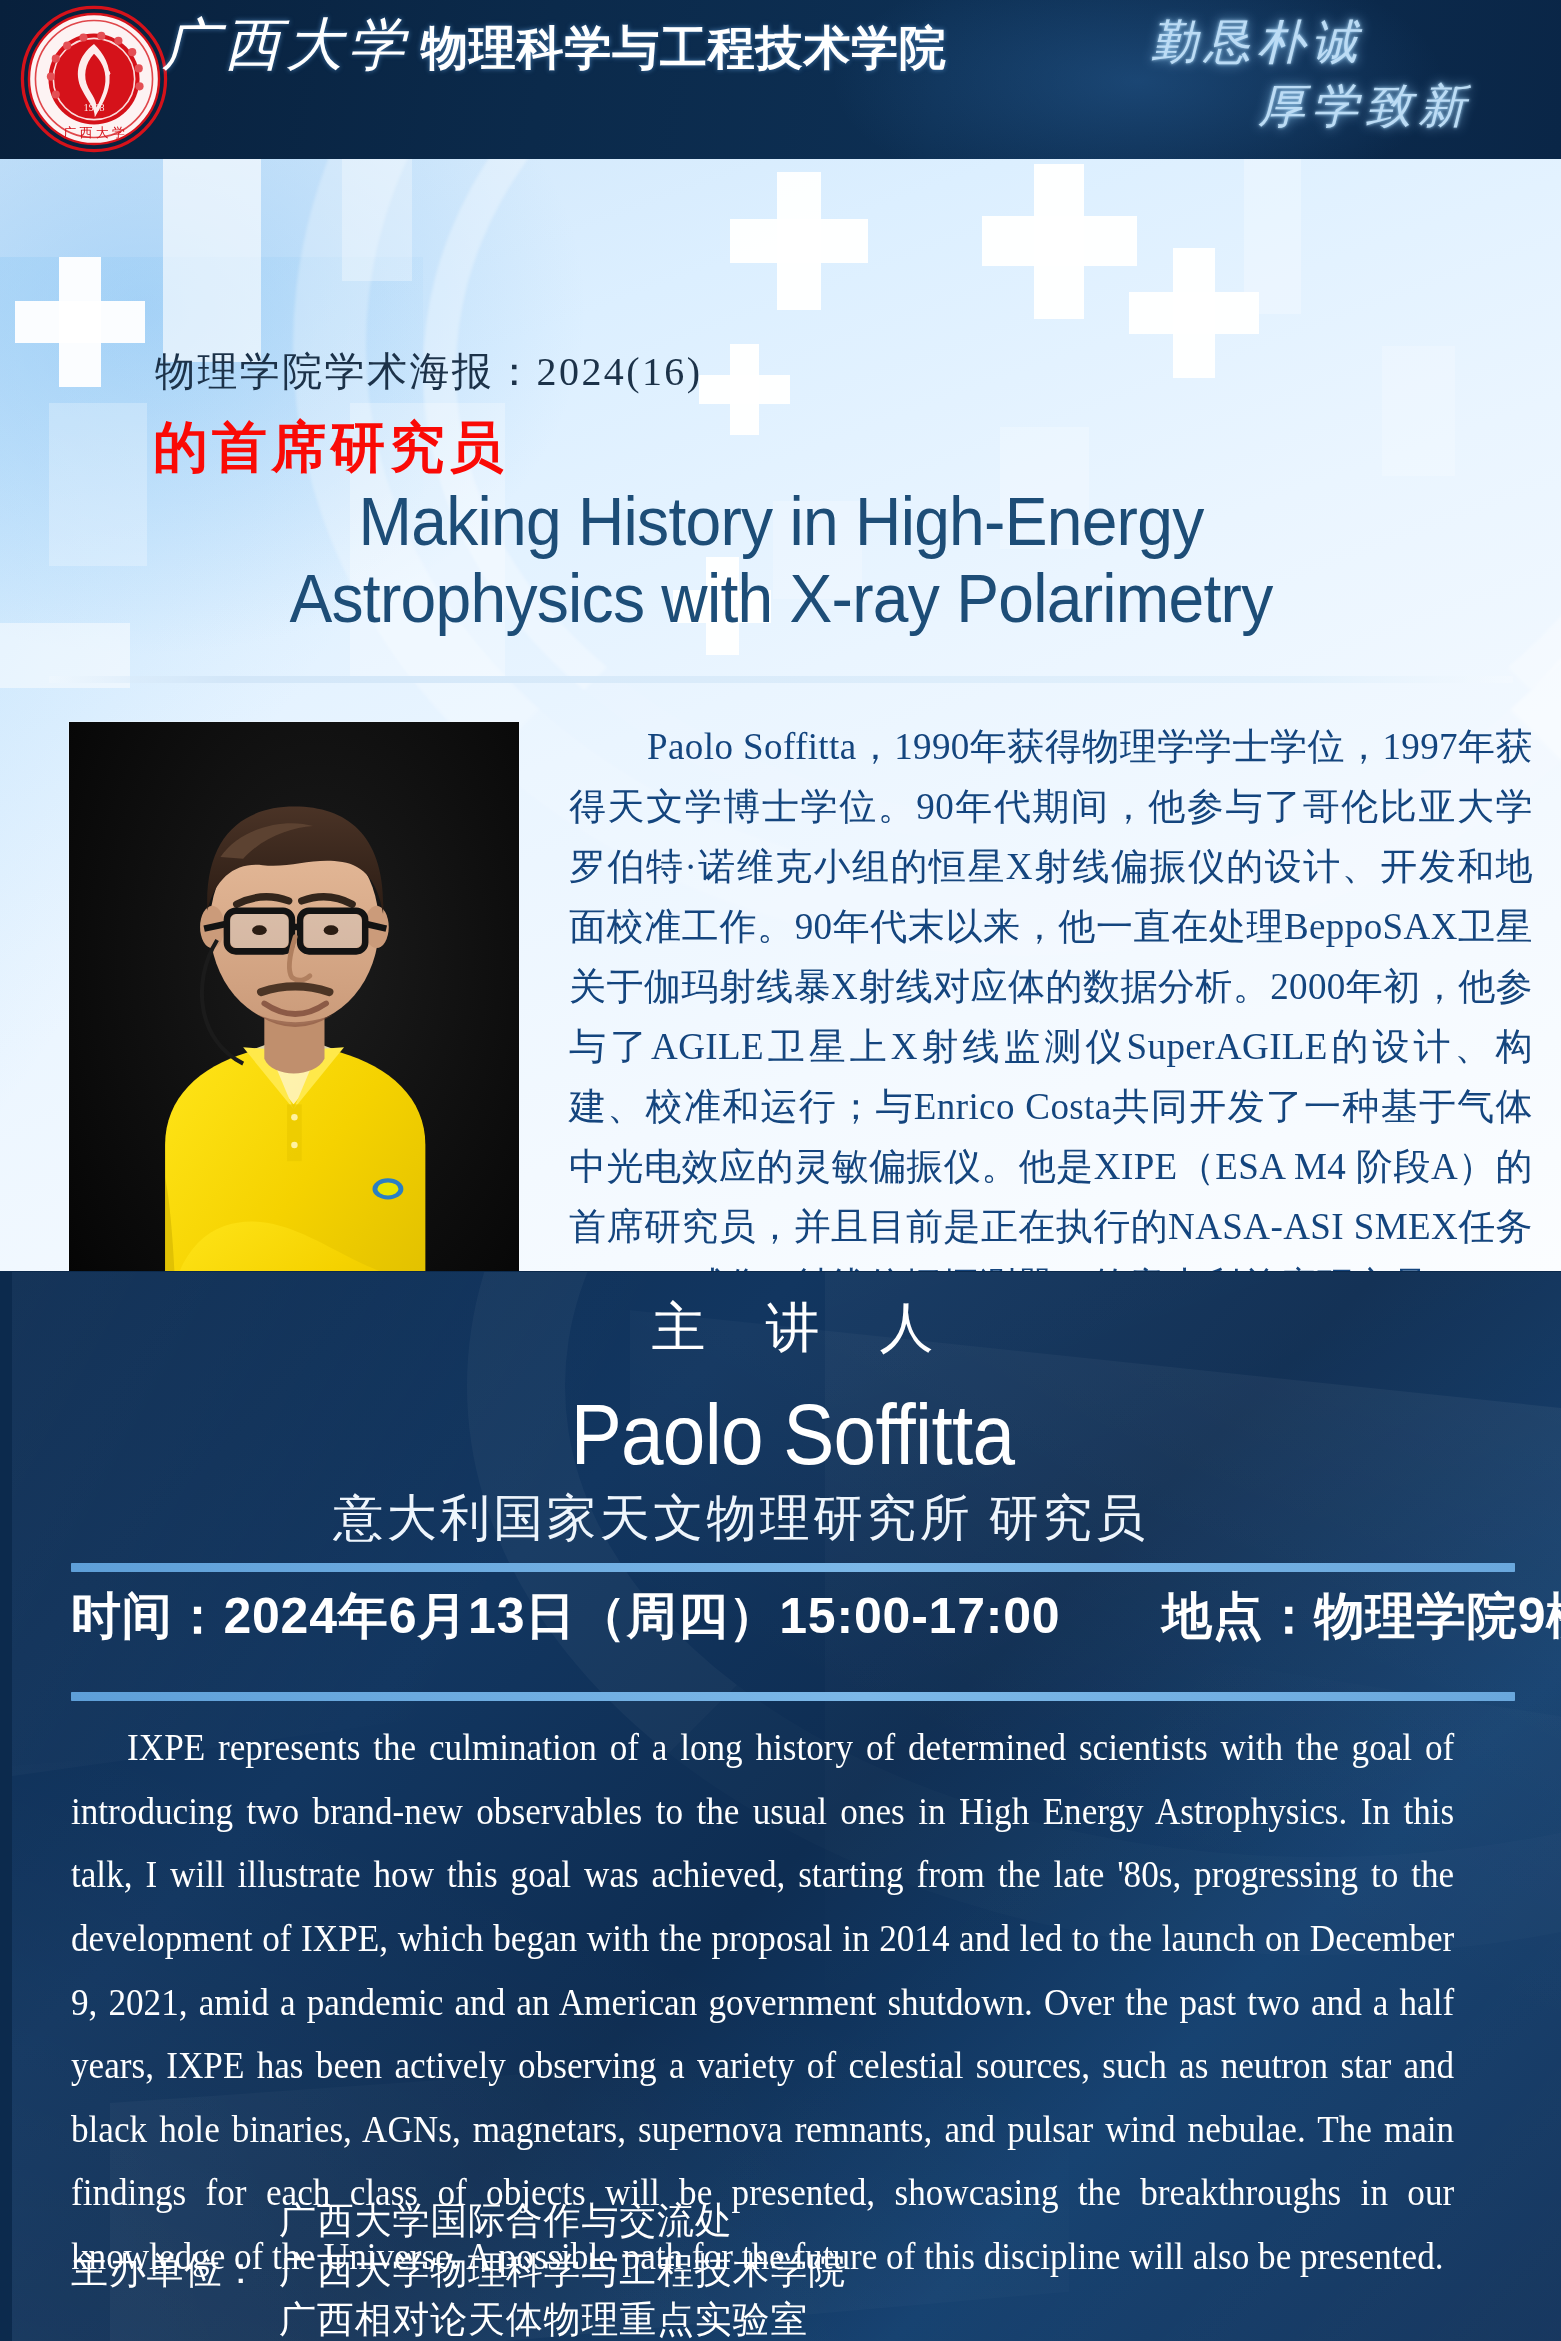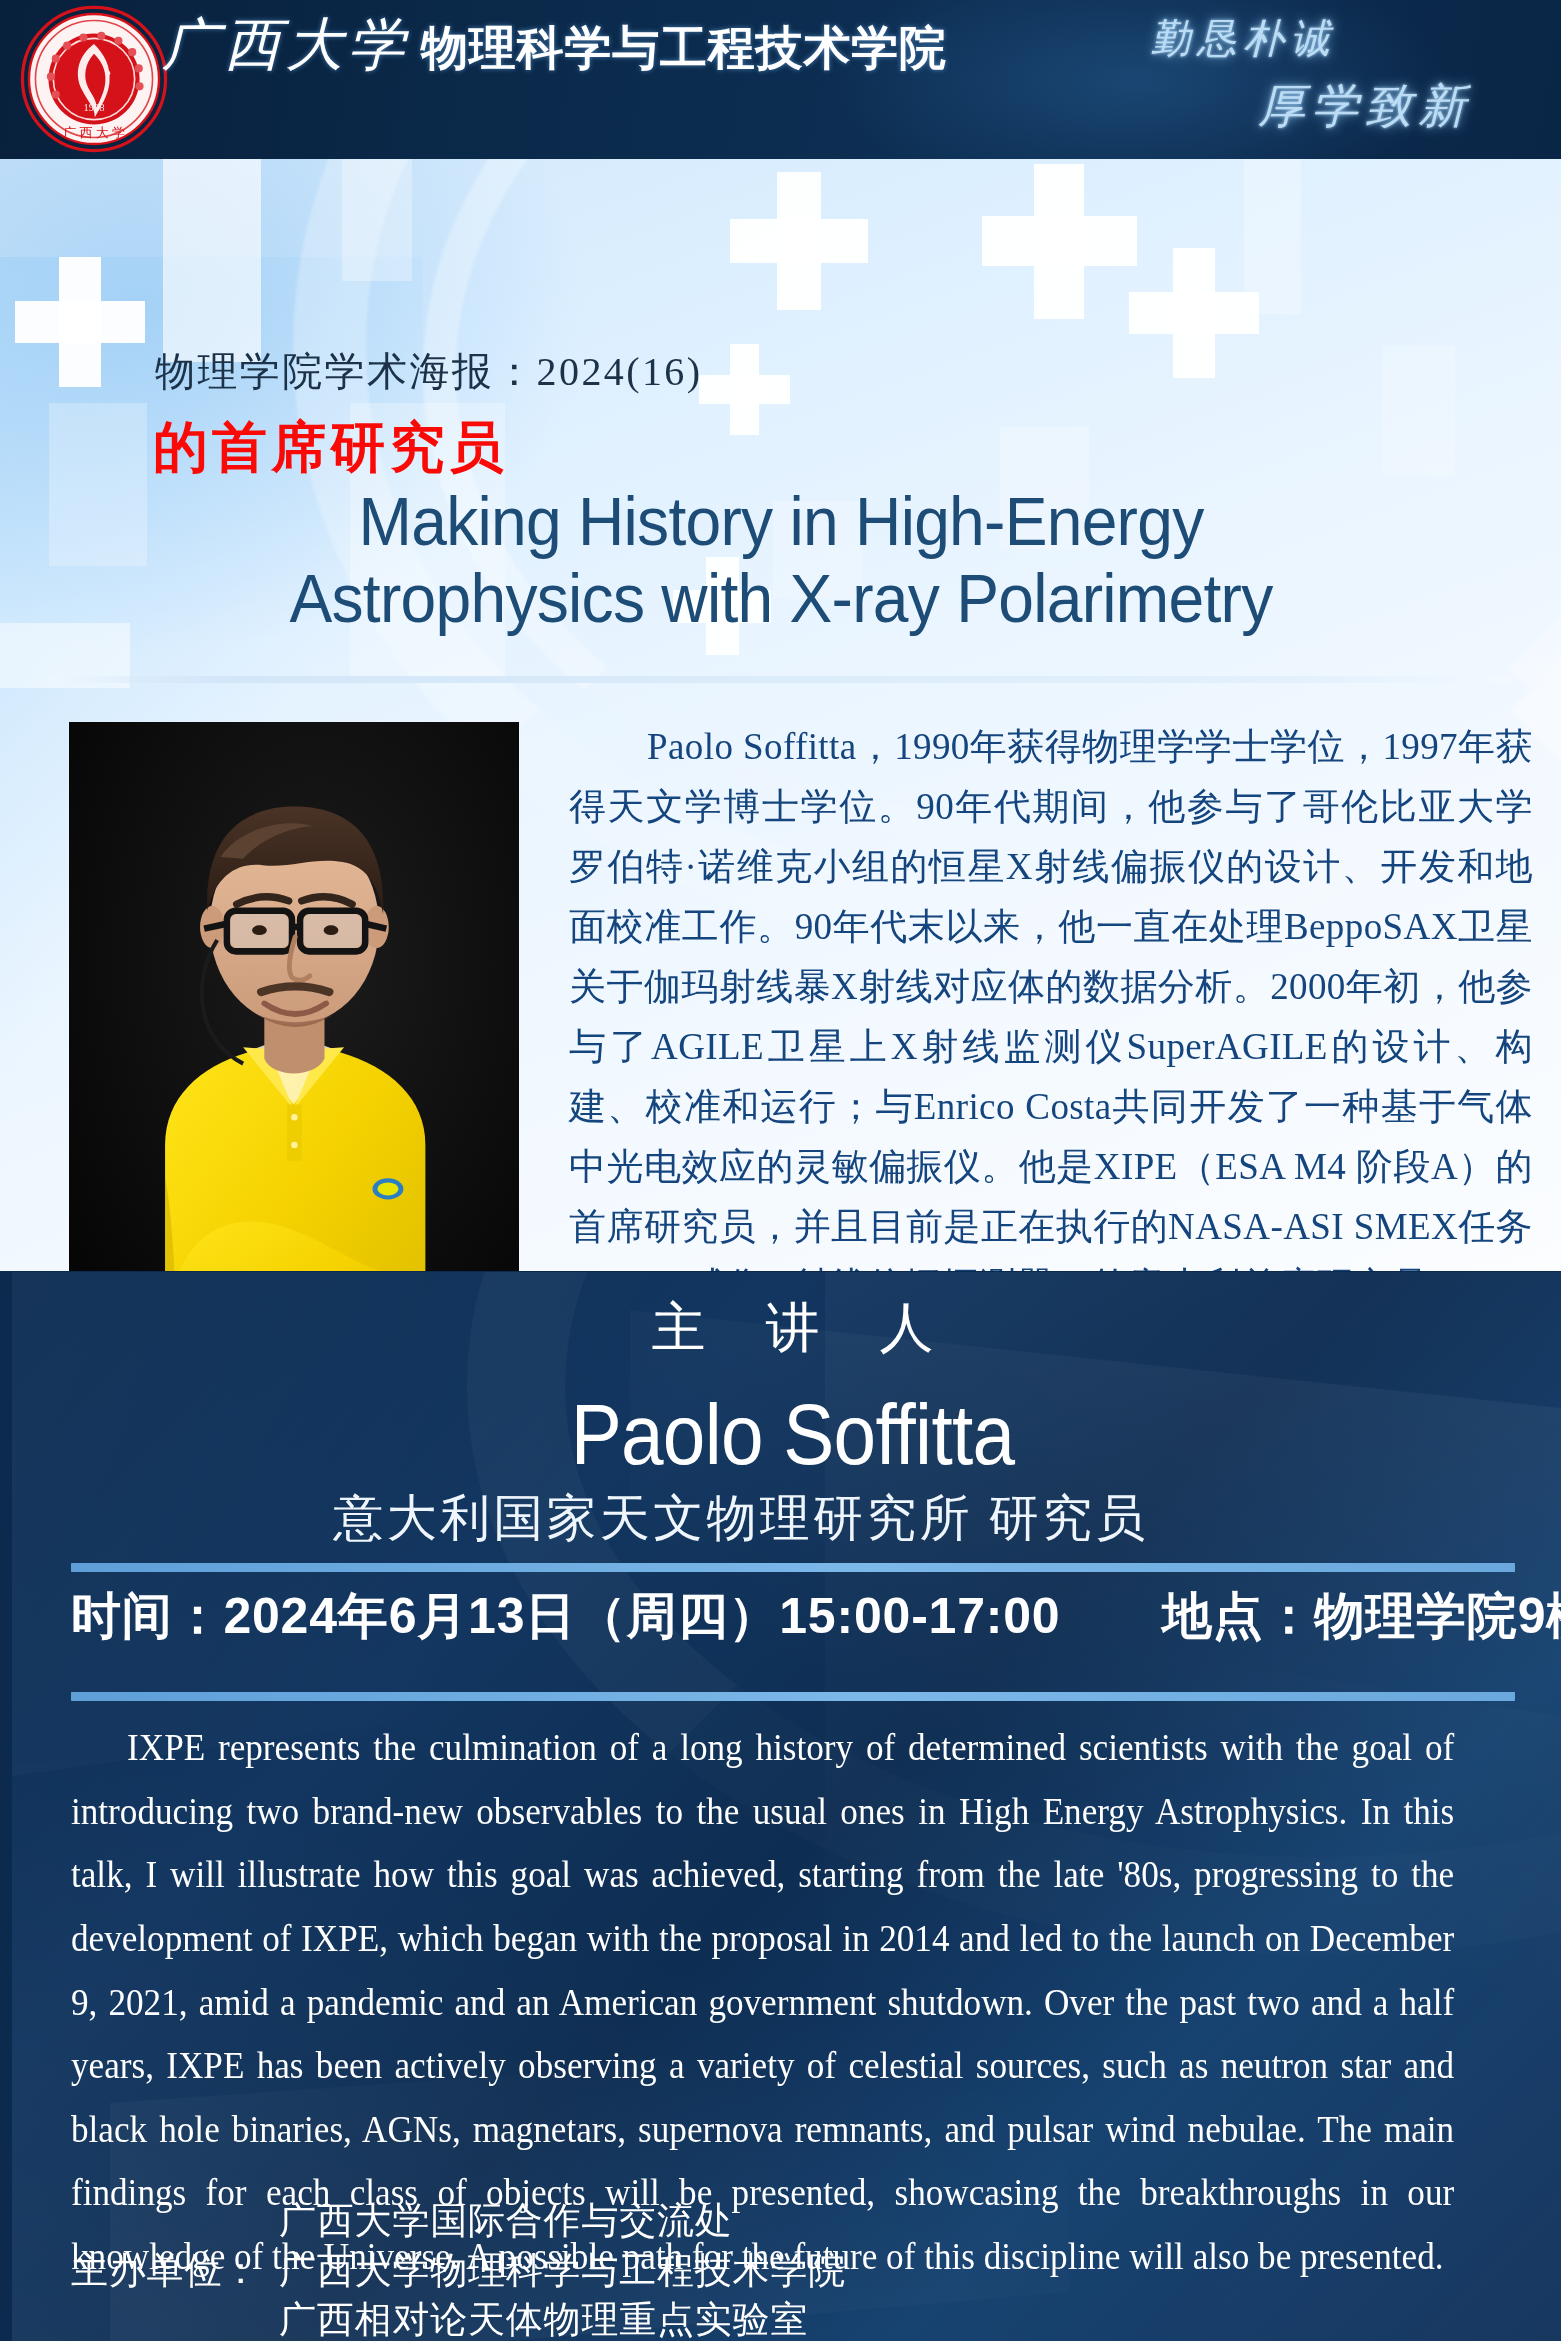--- a/index.html
+++ b/index.html
@@ -49,21 +49,21 @@
     white-space:nowrap;
     text-shadow:0 0.8px 2.4px rgba(0,0,0,.5);
   }
   .motto {
     position:absolute; right:18px; top:9.8px; width:407px; height:138px;
     color:#bcdcf5;
     font-family:"Liberation Serif", serif;
     font-style:italic;
     text-shadow:0 0 11.4px rgba(150,210,255,.85), 0 0 3.3px rgba(190,230,255,.9);
   }
-  .motto .m1 { position:absolute; left:14.6px; top:1.6px; font-size:40px; letter-spacing:6.5px; white-space:nowrap; }
+  .motto .m1 { position:absolute; left:14.6px; top:1.6px; font-size:47px; letter-spacing:6.5px; white-space:nowrap; }
   .motto .m2 { position:absolute; left:122px; top:65px; font-size:47px; letter-spacing:6.5px; white-space:nowrap; }
 
   
   .topbody {
     position:absolute; left:0; top:159px; width:1561px; height:1112px;
     background:linear-gradient(160deg,#cfe6fa 0%,#dcefff 22%,#eaf5ff 48%,#f3f9ff 72%,#fbfdff 100%);
     overflow:hidden;
   }
   .tb-wash-a {
     position:absolute; left:-114px; top:-49px; width:732px; height:569px;

